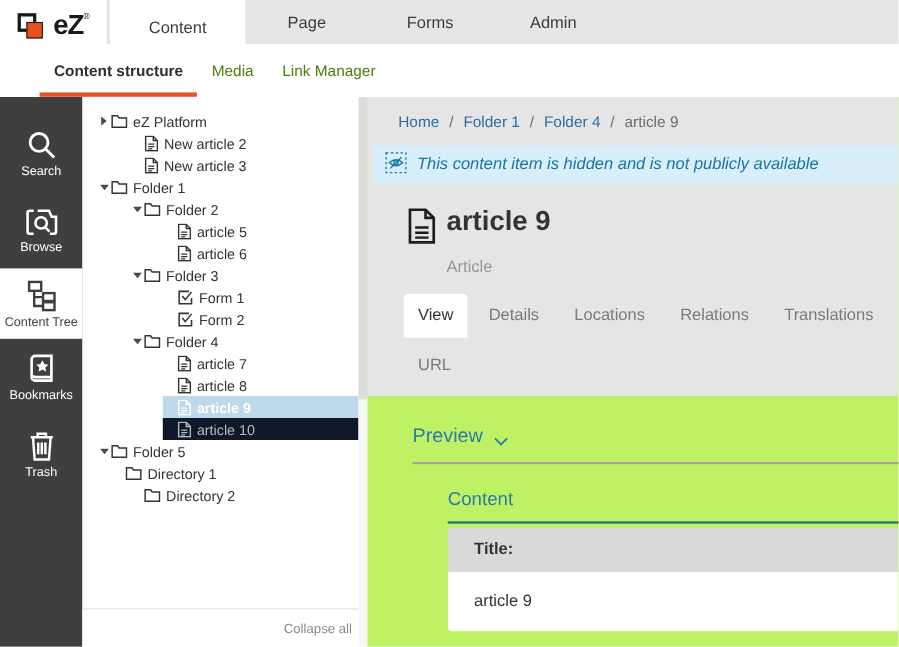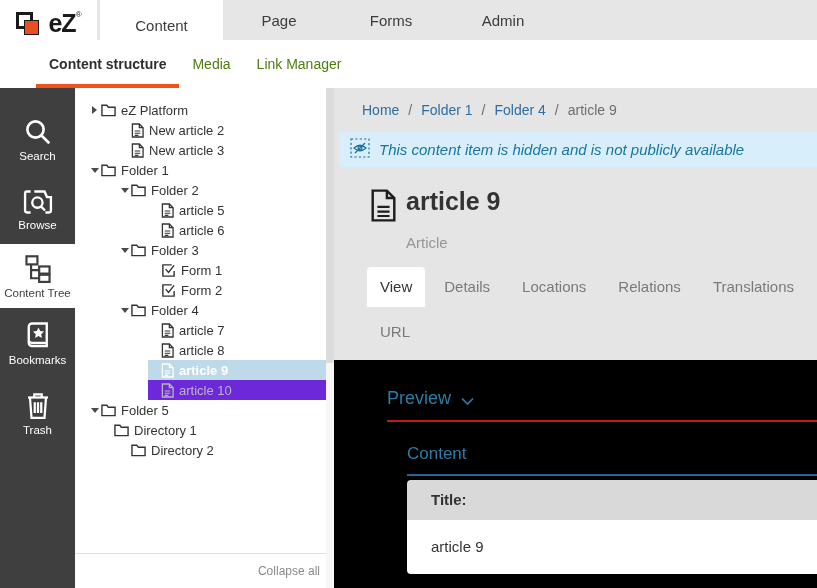--- a/index.html
+++ b/index.html
@@ -29,47 +29,47 @@
   .rail-item { height:70px; display:flex; flex-direction:column; align-items:center; justify-content:center; gap:3px; color:#fff; font-size:11.5px; cursor:pointer; }
   .rail-item.active { background:#fff; color:#3f3f3f; height:64px; }
   .rail-ic { display:flex; align-items:center; justify-content:center; }
 
   
   .tree-panel { position:absolute; left:75px; top:88px; width:259px; bottom:0; background:#fff; }
   .tree { position:absolute; left:0; top:0; right:8px; bottom:35px; padding-top:12px; overflow:hidden; }
   .tree-row { display:flex; align-items:center; height:20px; font-size:13px; color:#333; cursor:pointer; }
   .ti { display:flex; align-items:center; flex:1; height:20px; gap:0; }
   .tree-row.selected .ti { background:#bed9ea; color:#fff; font-weight:bold; }
-  .tree-row.hiddenitem .ti { background:#6d28d9; color:#b9b9b9; }
+  .tree-row.hiddenitem .ti { background:#0f172a; color:#b9b9b9; }
   .caret { width:13px; display:flex; align-items:center; justify-content:center; flex:none; }
   .caret.expanded::before { content:""; border-left:4px solid transparent; border-right:4px solid transparent; border-top:5px solid #4a4a4a; }
   .caret.collapsed::before { content:""; border-top:4px solid transparent; border-bottom:4px solid transparent; border-left:5px solid #4a4a4a; }
   .tree-ic { display:flex; align-items:center; margin-right:5px; flex:none; }
   .tree-scrollbar { position:absolute; right:0; top:0; width:8px; bottom:0; background:#f7f7f7; cursor:pointer; }
   .tree-thumb { width:8px; height:275px; background:#dcdcdc; }
   .tree-footer { position:absolute; left:0; right:8px; bottom:0; height:35px; border-top:1px solid #e0e0e0; display:flex; align-items:center; justify-content:flex-end; padding-right:6px; background:#fff; }
   .collapse-btn { border:none; background:none; font-family:inherit; font-size:12px; color:#8a8a8a; cursor:pointer; }
 
   
-  .main { position:absolute; left:334px; top:88px; width:483px; bottom:0; background:#000000; }
+  .main { position:absolute; left:334px; top:88px; width:483px; bottom:0; background:#bef264; }
   .mhead { background:#e5e5e5; padding-bottom:8px; }
   .crumbs { height:44px; display:flex; align-items:center; padding-left:28px; font-size:14px; gap:9px; }
   .crumb-link { color:#2d6da3; cursor:pointer; }
   .crumb-sep, .crumb-cur { color:#6e6e6e; }
   .notice { margin-left:5px; height:35px; background:#d8eefa; display:flex; align-items:center; padding-left:11px; gap:9px; font-size:15px; font-style:italic; color:#19759f; }
   .chead { padding:20px 0 0 36px; display:flex; gap:9px; }
   .chead-ic { color:#1d1d1d; margin-top:2px; }
   .ctitle { font-size:25px; font-weight:bold; color:#333; line-height:1.15; }
   .ctype { font-size:15px; color:#969696; margin-top:18px; }
   .tabs { margin:16px 0 0 33px; display:flex; flex-wrap:wrap; column-gap:6px; row-gap:5px; max-width:450px; }
   .tab { padding:0 13px; height:40px; display:flex; align-items:center; font-size:15px; color:#7a7a7a; cursor:pointer; }
   .tab.active { background:#fff; color:#333; border-radius:4px 4px 0 0; }
 
   .mbody { padding:26px 0 0 41px; }
-  .preview-row { display:flex; align-items:center; gap:10px; color:#2e7ba6; font-size:18px; padding-bottom:9px; border-bottom:2px solid #b91c1c; cursor:pointer;margin-left:12px; }
+  .preview-row { display:flex; gap:10px; color:#2e7ba6; font-size:18px; padding-bottom:9px; border-bottom:2px solid #a3a3a3; cursor:pointer; }
   .preview-row .chev { margin-top:4px; }
   .section-h { margin:22px 0 0 32px; color:#2e7ba6; font-size:17px; padding-bottom:10px; border-bottom:2px solid #26658f; }
   .card { margin:4px 0 0 32px; border-radius:4px 0 0 4px; overflow:hidden; }
   .card-h { background:#d9d9d9; height:40px; display:flex; align-items:center; padding-left:24px; font-size:15px; font-weight:bold; color:#333; }
   .card-b { background:#fff; height:54px; display:flex; align-items:center; padding-left:24px; font-size:15px; color:#333; }
 </style>
 </head>
 <body>
 
 <div class="app">

